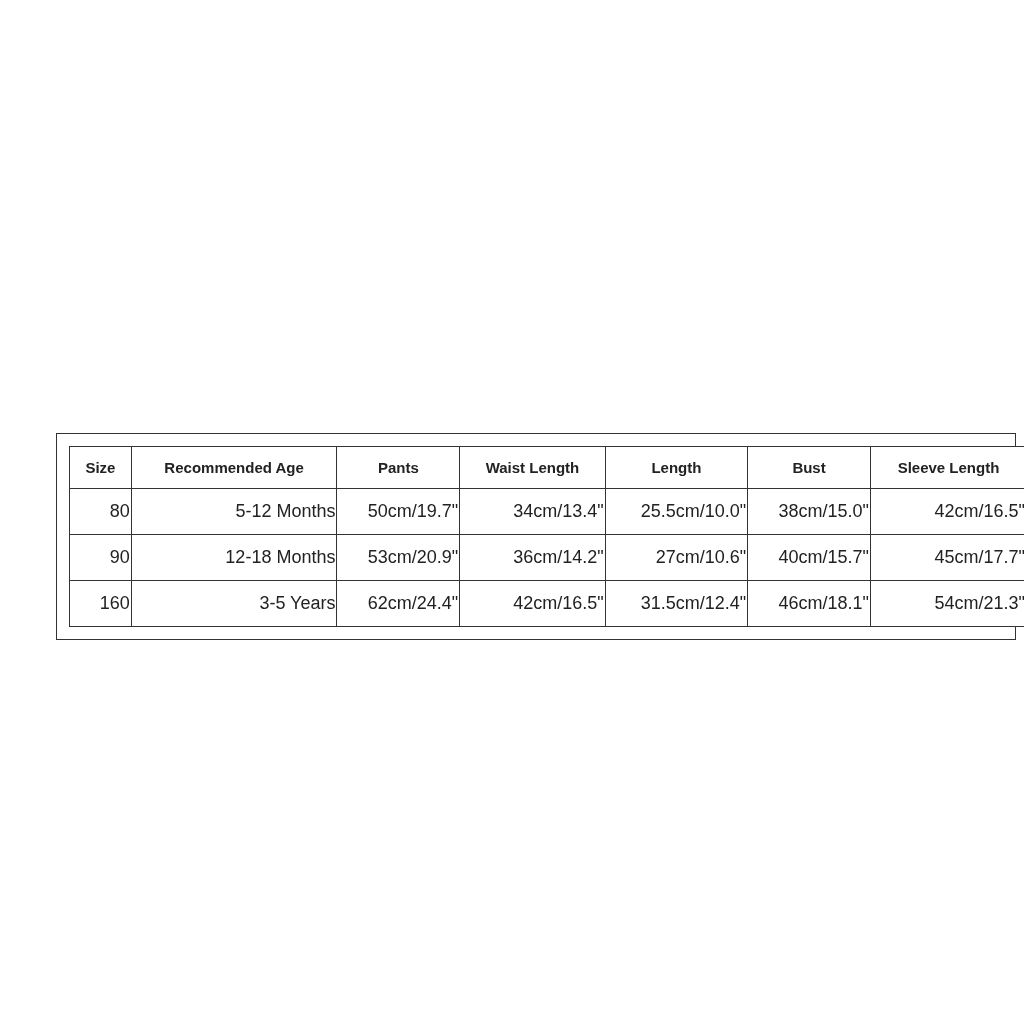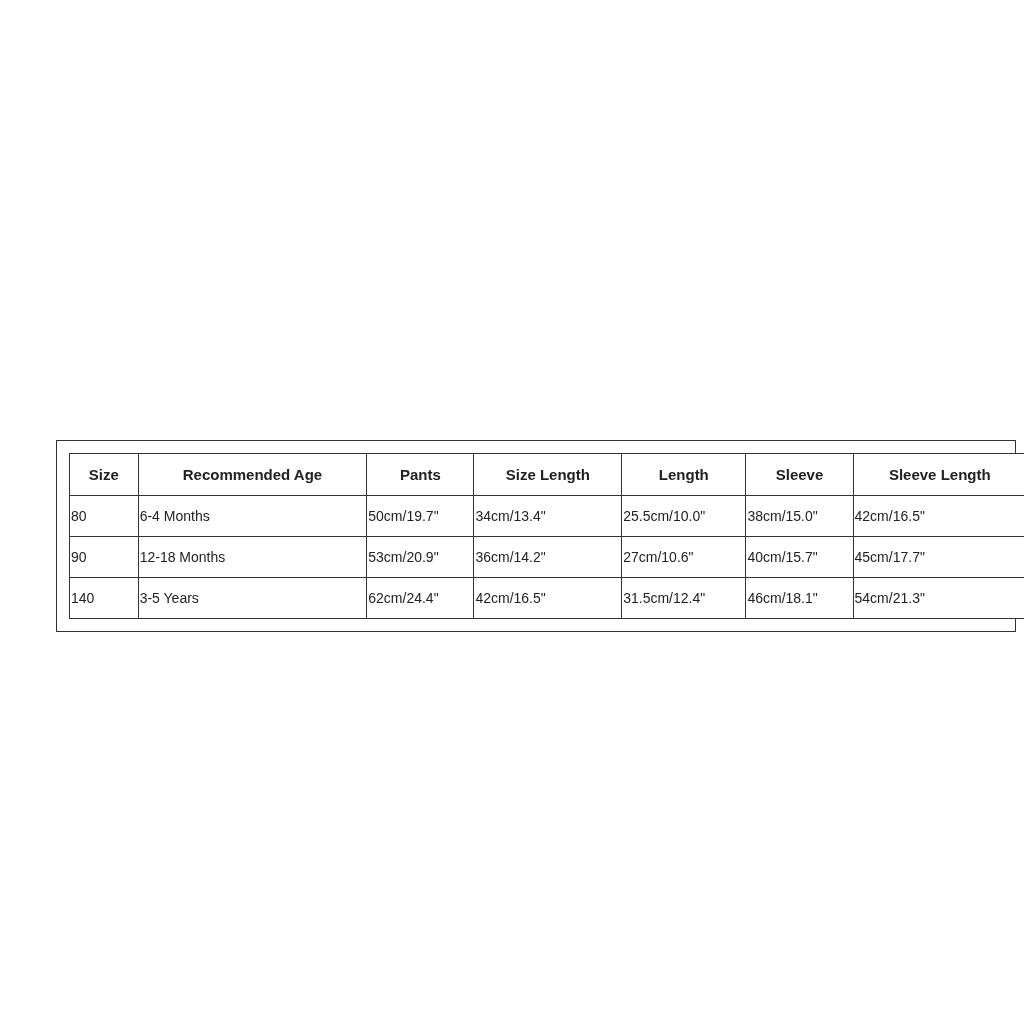--- a/index.html
+++ b/index.html
@@ -35,66 +35,66 @@
       padding: 12px 8px;
       text-align: center;
       font-weight: bold;
       font-size: 15px;
       background-color: #ffffff;
     }
 
     tbody tr td {
       border: 1.5px solid #333;
       padding: 12px 1px;
-      text-align: left;
-      font-size: 14px;
+      text-align: right;
+      font-size: 18px;
       background-color: #ffffff;
     }
 
     tbody tr:nth-child(even) td {
       background-color: #ffffff;
     }
   </style>
 </head>
 <body>
 
 <div class="table-container">
   <table>
     <thead>
       <tr>
         <th>Size</th>
         <th>Recommended Age</th>
         <th>Pants</th>
-        <th>Size Length</th>
+        <th>Waist Length</th>
         <th>Length</th>
-        <th>Sleeve</th>
+        <th>Bust</th>
         <th>Sleeve Length</th>
       </tr>
     </thead>
     <tbody id="table-body">
     <tr>
           <td>80</td>
-          <td>6-4 Months</td>
+          <td>5-12 Months</td>
           <td>50cm/19.7"</td>
           <td>34cm/13.4"</td>
           <td>25.5cm/10.0"</td>
           <td>38cm/15.0"</td>
           <td>42cm/16.5"</td>
         </tr>
         <tr>
           <td>90</td>
           <td>12-18 Months</td>
           <td>53cm/20.9"</td>
           <td>36cm/14.2"</td>
           <td>27cm/10.6"</td>
           <td>40cm/15.7"</td>
           <td>45cm/17.7"</td>
         </tr>
         <tr>
-          <td>140</td>
+          <td>160</td>
           <td>3-5 Years</td>
           <td>62cm/24.4"</td>
           <td>42cm/16.5"</td>
           <td>31.5cm/12.4"</td>
           <td>46cm/18.1"</td>
           <td>54cm/21.3"</td>
         </tr>
       </tbody>
   </table>
 </div>

